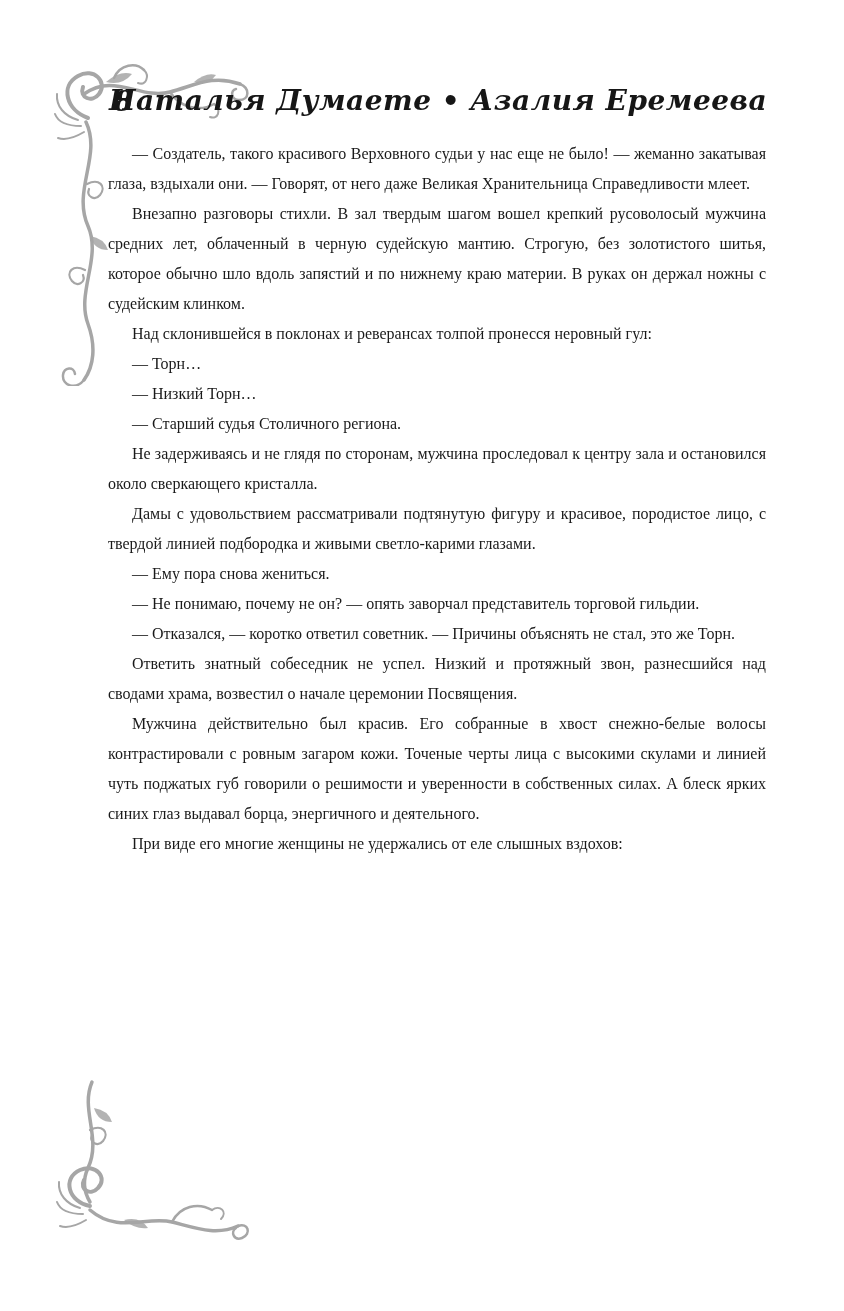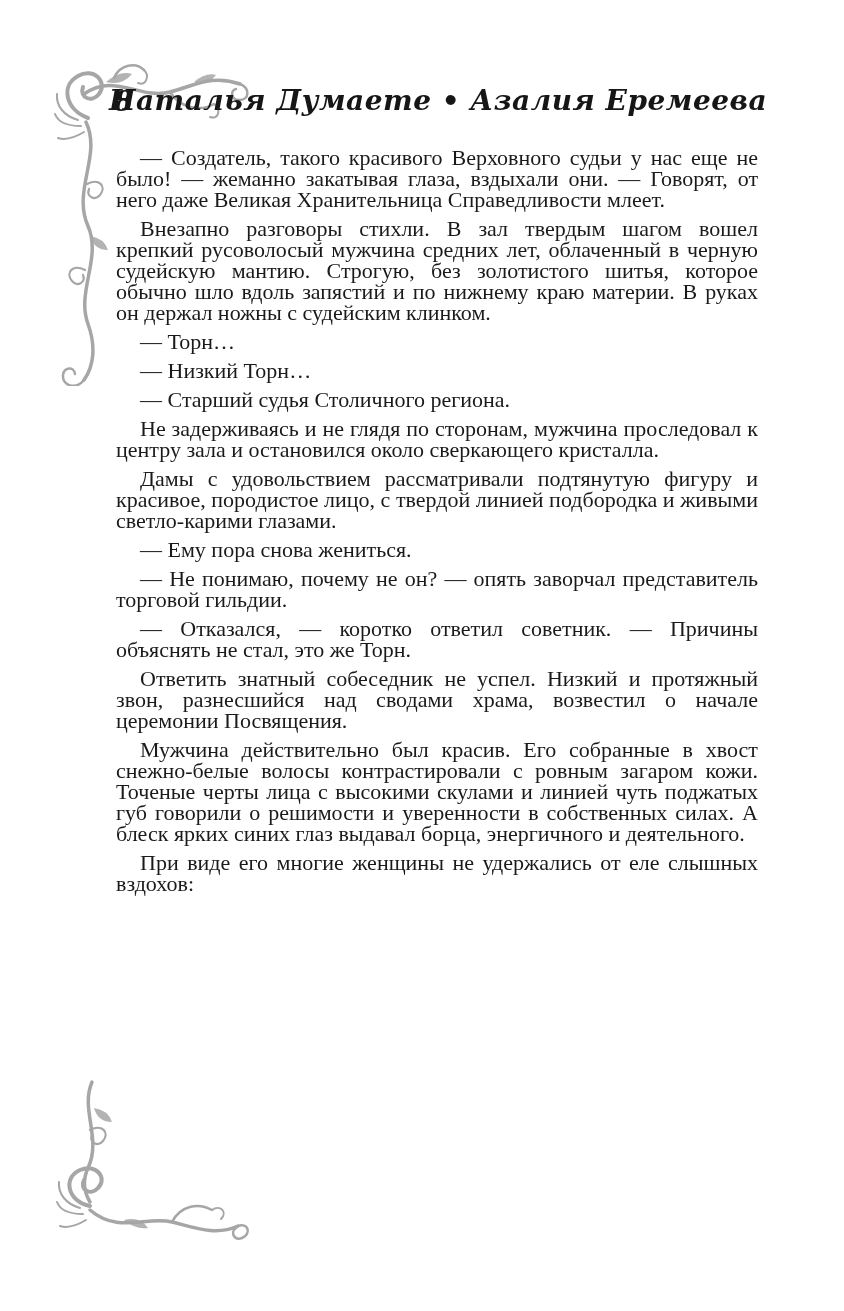--- a/index.html
+++ b/index.html
@@ -60,23 +60,23 @@
   }
 
   
   .body-text {
     position: absolute;
     left: 108px;
     top: 139px;
     width: 658px;
   }
   .para {
-    margin: 8px;
-    font-size: 22px;
-    line-height: 21px;
+    margin: 0;
+    font-size: 16px;
+    line-height: 30px;
     text-align: justify;
     text-indent: 24px;
     hyphens: auto;
     -webkit-hyphens: auto;
     color: #1a1a1a;
   }
 </style>
 </head>
 <body>
 
@@ -130,20 +130,21 @@
   </div>
 
   <div class="header-row">
     <span class="page-number">8</span>
     <span class="running-header">Наталья Думаете • Азалия Еремеева</span>
   </div>
 
   <div class="body-text">
       <p class="para" lang="ru">— Создатель, такого красивого Верховного судьи у нас еще не было! — жеманно закатывая глаза, вздыхали они. — Говорят, от него даже Великая Хранительница Справедливости млеет.</p>
       <p class="para" lang="ru">Внезапно разговоры стихли. В зал твердым шагом вошел крепкий русоволосый мужчина средних лет, облаченный в черную судейскую мантию. Строгую, без золотистого шитья, которое обычно шло вдоль запястий и по нижнему краю материи. В руках он держал ножны с судейским клинком.</p>
+      <p class="para" lang="ru">Над склонившейся в поклонах и реверансах толпой пронесся неровный гул:</p>
       <p class="para" lang="ru">— Торн…</p>
       <p class="para" lang="ru">— Низкий Торн…</p>
       <p class="para" lang="ru">— Старший судья Столичного региона.</p>
       <p class="para" lang="ru">Не задерживаясь и не глядя по сторонам, мужчина проследовал к центру зала и остановился около сверкающего кристалла.</p>
       <p class="para" lang="ru">Дамы с удовольствием рассматривали подтянутую фигуру и красивое, породистое лицо, с твердой линией подбородка и живыми светло-карими глазами.</p>
       <p class="para" lang="ru">— Ему пора снова жениться.</p>
       <p class="para" lang="ru">— Не понимаю, почему не он? — опять заворчал представитель торговой гильдии.</p>
       <p class="para" lang="ru">— Отказался, — коротко ответил советник. — Причины объяснять не стал, это же Торн.</p>
       <p class="para" lang="ru">Ответить знатный собеседник не успел. Низкий и протяжный звон, разнесшийся над сводами храма, возвестил о начале церемонии Посвящения.</p>
       <p class="para" lang="ru">Мужчина действительно был красив. Его собранные в хвост снежно-белые волосы контрастировали с ровным загаром кожи. Точеные черты лица с высокими скулами и линией чуть поджатых губ говорили о решимости и уверенности в собственных силах. А блеск ярких синих глаз выдавал борца, энергичного и деятельного.</p>

